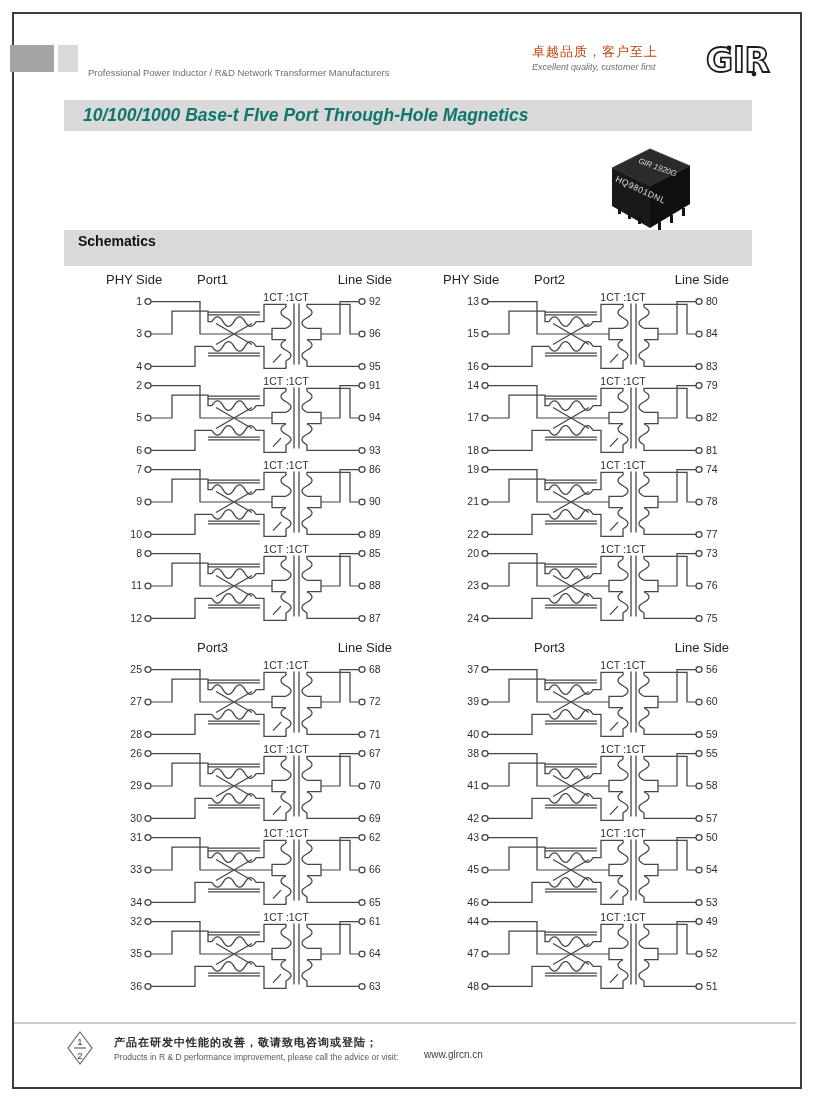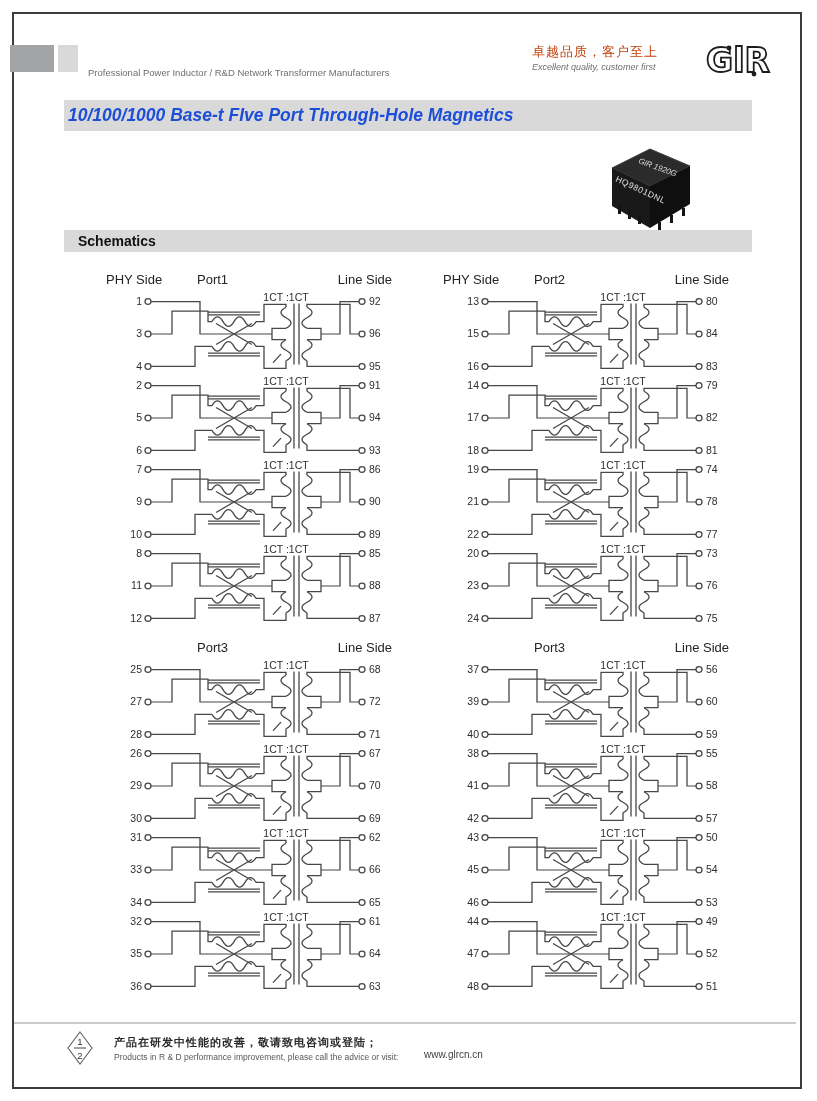--- a/index.html
+++ b/index.html
@@ -10,22 +10,22 @@
   .sq{position:absolute;top:45px;height:27px;}
   .sq.dark{left:10px;width:44px;background:#a2a4a6;}
   .sq.light{left:58px;width:20px;background:#d9d9d9;}
   .company-cn{position:absolute;left:88px;top:43px;font-size:19px;letter-spacing:1px;color:#4a4a4a;white-space:nowrap;}
   .company-en{position:absolute;left:88px;top:67px;font-size:9.5px;color:#6e6e6e;white-space:nowrap;}
   .slogan-cn{position:absolute;left:532px;top:43px;font-size:13px;letter-spacing:1px;color:#c2410c;white-space:nowrap;}
   .slogan-en{position:absolute;left:532px;top:62px;font-size:9px;font-style:italic;color:#6e6e6e;white-space:nowrap;}
   .logo{position:absolute;left:698px;top:36px;}
   
   .title-bar{position:absolute;left:64px;top:100px;width:688px;height:31px;background:#d9d9d9;
-             font-size:17.5px;font-weight:bold;font-style:italic;color:#1d4ed8;line-height:31px;padding-left:4px;box-sizing:border-box;white-space:nowrap;}
-  .section-bar{position:absolute;left:64px;top:230px;width:688px;height:22px;background:#d9d9d9;
+             font-size:17.5px;font-weight:bold;font-style:italic;color:#0f766e;line-height:31px;padding-left:19px;box-sizing:border-box;white-space:nowrap;}
+  .section-bar{position:absolute;left:64px;top:230px;width:688px;height:36px;background:#d9d9d9;
              font-size:14px;font-weight:bold;color:#111;line-height:22px;padding-left:14px;box-sizing:border-box;}
   .product{position:absolute;left:598px;top:136px;}
   
   .grid{position:absolute;left:100px;top:272px;display:grid;grid-template-columns:296px 296px;column-gap:41px;row-gap:12px;}
   .quad{width:296px;}
   .q-header{position:relative;height:20px;font-size:13px;color:#242424;}
   .q-header .phy{position:absolute;left:6px;top:0;}
   .q-header .port{position:absolute;left:97px;top:0;}
   .q-header .line{position:absolute;right:4px;top:0;}
   .ckt{display:block;}

